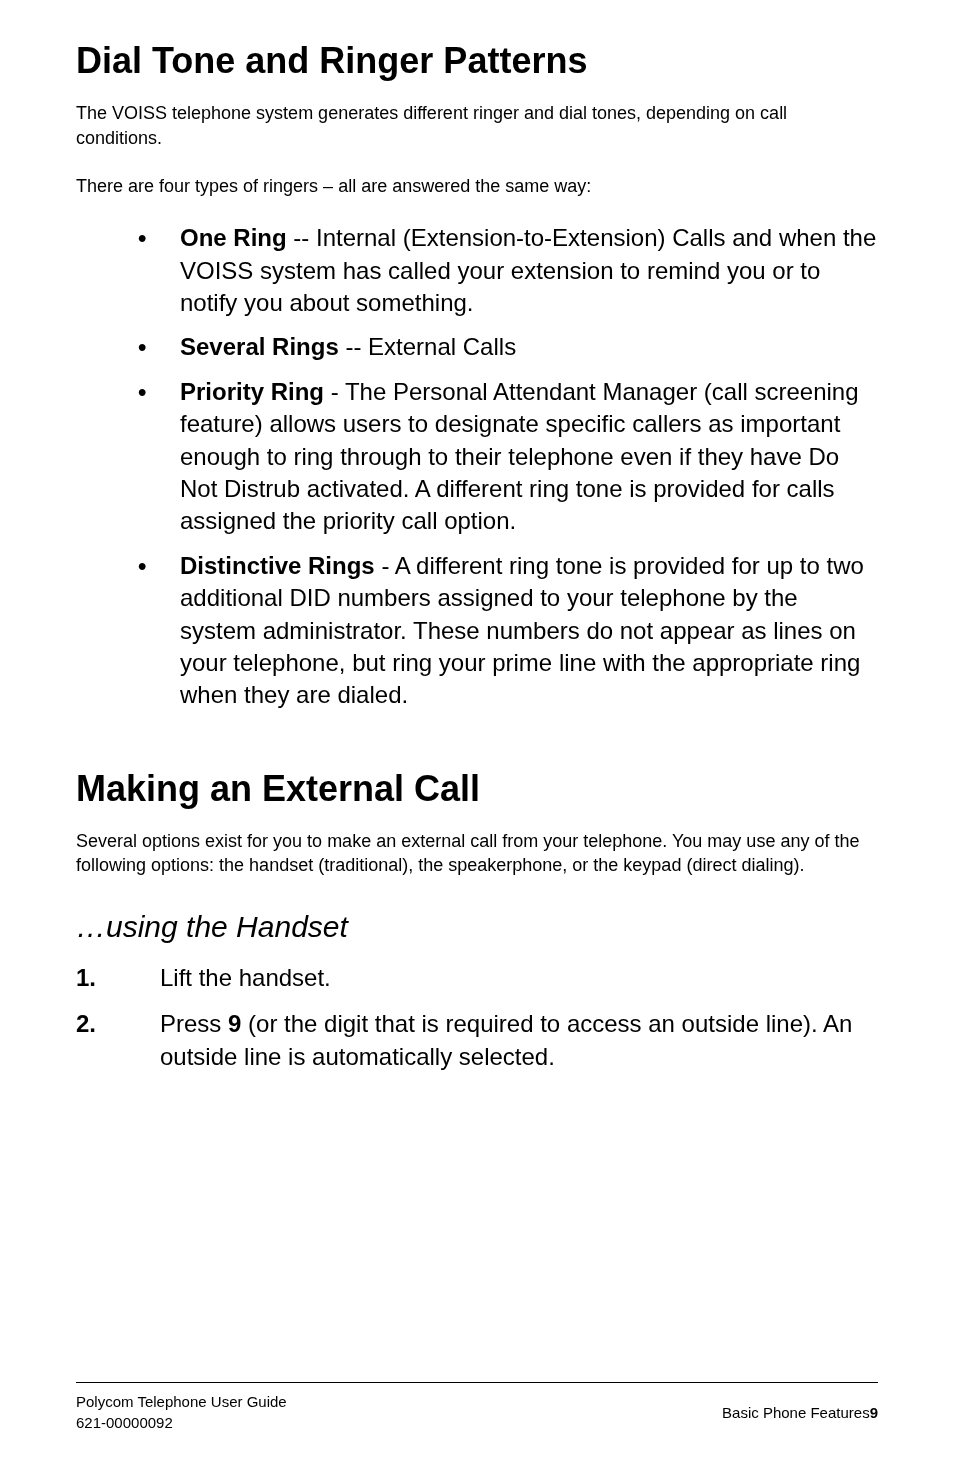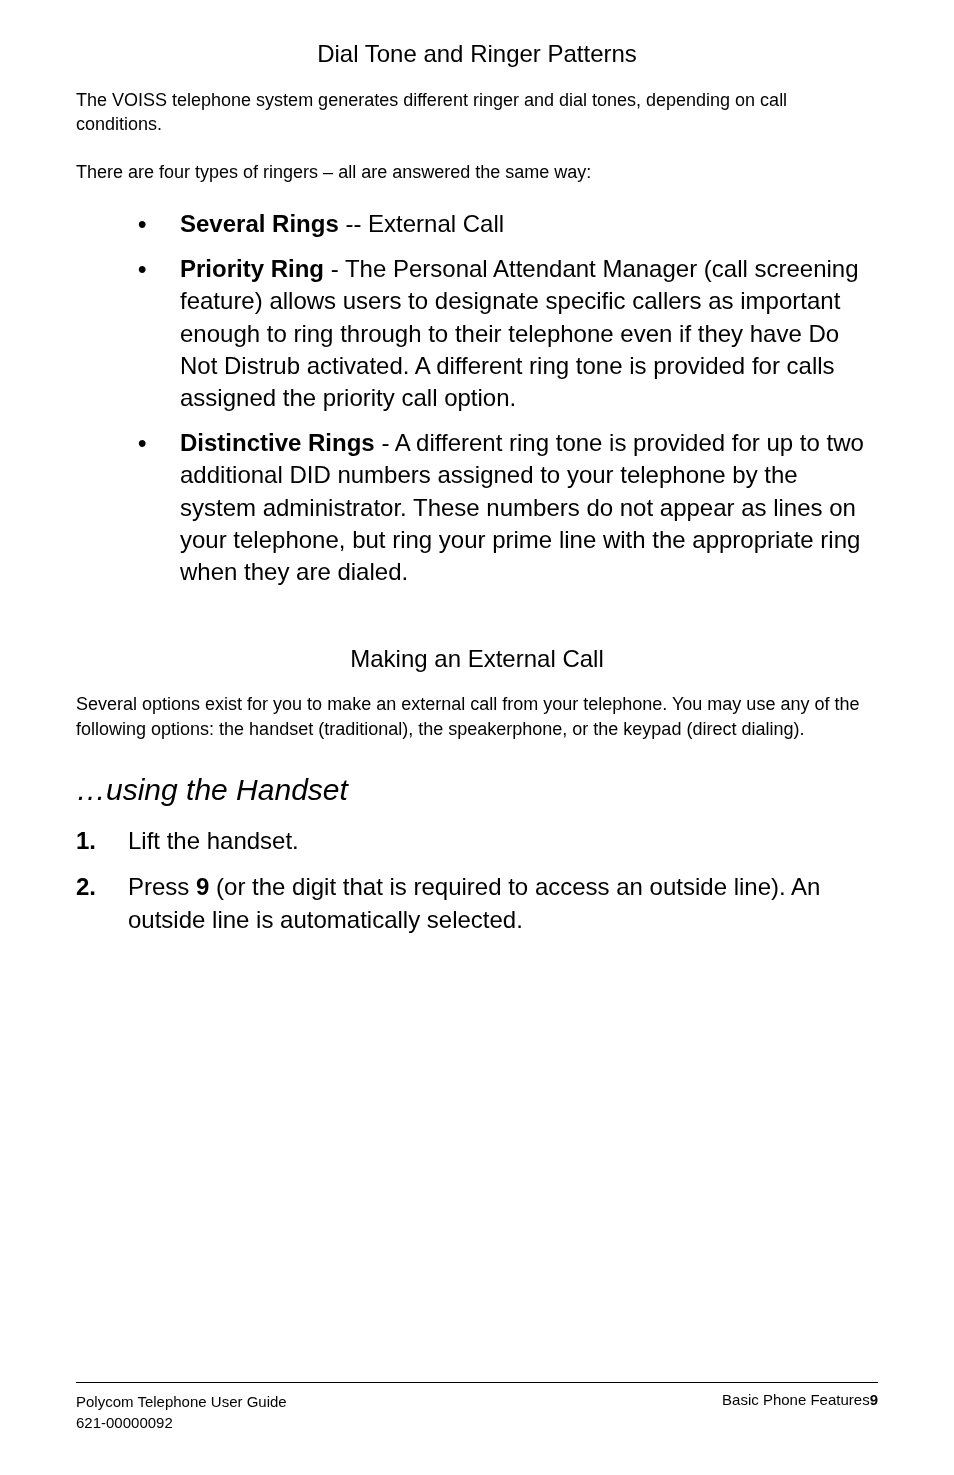--- a/index.html
+++ b/index.html
@@ -10,25 +10,24 @@
     body {
       width: 954px;
       height: 1475px;
       background: #fff;
       font-family: Arial, Helvetica, sans-serif;
       color: #000;
       padding: 40px 76px 50px 76px;
       position: relative;
     }
     h1.section-title {
-      font-size: 24px;
-      font-weight: normal;
+      font-size: 36px;
+      font-weight: bold;
       margin-bottom: 20px;
       line-height: 1.15;
-      text-align: center;
     }
     p.body-text {
       font-size: 18px;
       line-height: 1.35;
       margin-bottom: 24px;
     }
     ul.bullet-list {
       list-style: none;
       padding-left: 62px;
       margin-bottom: 36px;
@@ -71,36 +70,38 @@
       margin-bottom: 14px;
       display: flex;
     }
     ol.numbered-list li .num {
       font-weight: bold;
       width: 52px;
       flex-shrink: 0;
     }
     ol.numbered-list li .txt {
       flex: 1;
+      margin-left: 32px;
     }
     .footer {
       position: absolute;
       bottom: 42px;
       left: 76px;
       right: 76px;
     }
     .footer-rule {
       border: 0;
       border-top: 1.5px solid #000;
       margin-bottom: 8px;
     }
     .footer-row {
       display: flex;
       justify-content: space-between;
       font-size: 15px;
+      align-items: center;
     }
     .footer-left {
       line-height: 1.4;
     }
     .footer-right {
       display: flex;
       align-items: flex-start;
     }
     .footer-pagenum {
       font-weight: bold;
@@ -110,21 +111,24 @@
 <body>
 
 <h1 class="section-title">Dial Tone and Ringer Patterns</h1>
 
 <p class="body-text">The VOISS telephone system generates different ringer and dial tones, depending on call conditions.</p>
 
 <p class="body-text">There are four types of ringers – all are answered the same way:</p>
 
 <ul class="bullet-list">
   <li>
-    <span class="bold">Several Rings</span><span> -- External Call</span>
+    <span class="bold">One Ring</span><span> -- Internal (Extension-to-Extension) Calls and when the VOISS system has called your extension to remind you or to notify you about something.</span>
+  </li>
+  <li>
+    <span class="bold">Several Rings</span><span> -- External Calls</span>
   </li>
   <li>
     <span class="bold">Priority Ring</span><span> - The Personal Attendant Manager (call screening feature) allows users to designate specific callers as important enough to ring through to their telephone even if they have Do Not Distrub activated. A different ring tone is provided for calls assigned the priority call option.</span>
   </li>
   <li>
     <span class="bold">Distinctive Rings</span><span> - A different ring tone is provided for up to two additional DID numbers assigned to your telephone by the system administrator. These numbers do not appear as lines on your telephone, but ring your prime line with the appropriate ring when they are dialed.</span>
   </li>
 </ul>
 
 <h1 class="section-title second">Making an External Call</h1>

